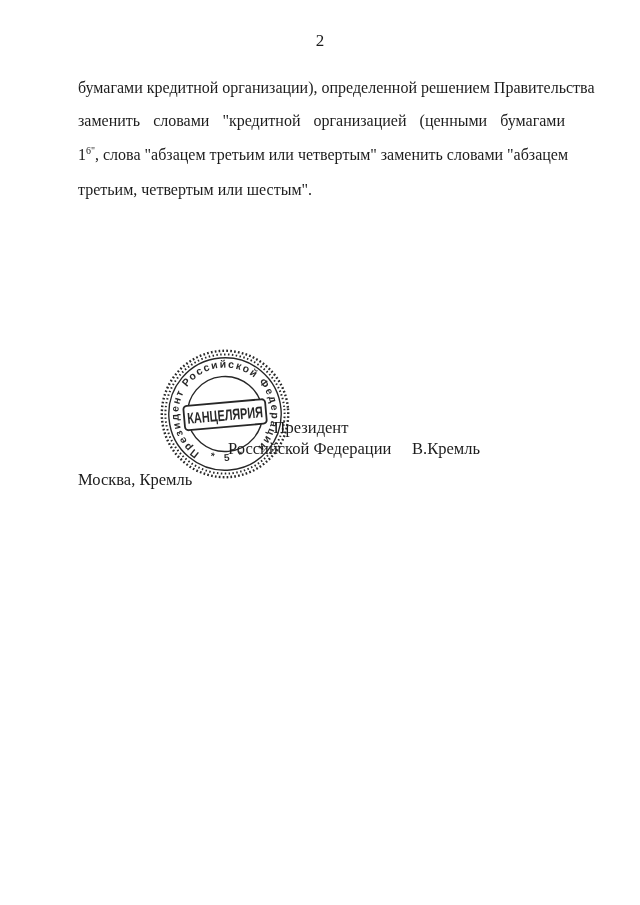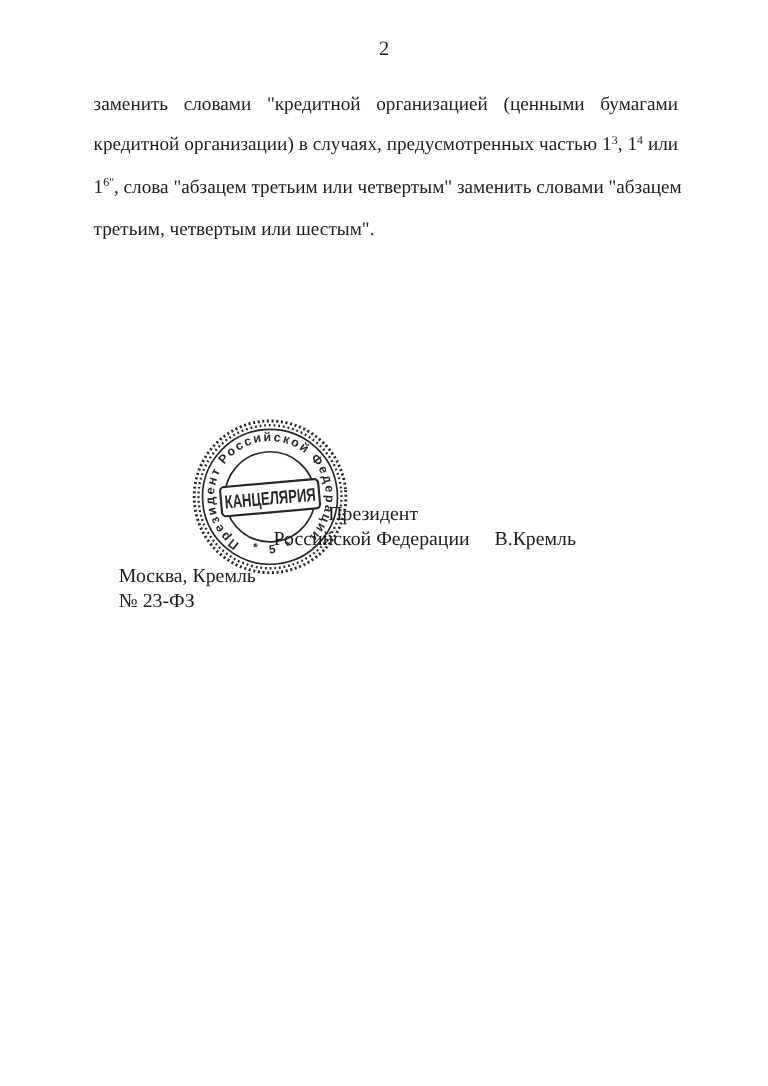--- a/index.html
+++ b/index.html
@@ -60,21 +60,20 @@
   .sig-line2 {
     display: flex;
     justify-content: space-between;
   }
   .issuance {
     position: absolute;
     left: 78px;
     top: 470px;
     font-size: 16.5px;
     line-height: 20.5px;
-    margin-left: 21px;
   }
   .stamp {
     position: absolute;
     left: 155px;
     top: 344px;
     width: 140px;
     height: 140px;
     opacity: 0.95;
   }
   .ring-text {
@@ -99,37 +98,36 @@
   }
 </style>
 </head>
 <body>
 
 <div class="page">
 
   <div class="page-number">2</div>
 
   <div class="law-paragraph">
+      <div class="line"><span>бумагами кредитной организации), определенной решением Правительства</span></div>
       <div class="line"><span>заменить словами "кредитной организацией (ценными бумагами</span></div>
-      <div class="line"><span>кредитной организации) в случаях, предусмотренных частью 1</span><span class="sup">3</span><span>, 1</span><span class="sup">4</span><span> или</span></div>
       <div class="line"><span>1</span><span class="sup">6"</span><span>, слова "абзацем третьим или четвертым" заменить словами "абзацем</span></div>
       <div class="line last"><span>третьим, четвертым или шестым".</span></div>
     </div>
 
   <div class="signature">
     <div class="sig-line1">Президент</div>
     <div class="sig-line2">
       <span>Российской Федерации</span>
       <span>В.Кремль</span>
     </div>
   </div>
 
   <div class="issuance">
     <div>Москва, Кремль</div>
-    <div>№ 23-ФЗ</div>
   </div>
 
   <svg class="stamp" viewBox="0 0 140 140">
     <g transform="rotate(-5 70 70)">
       <circle cx="70" cy="70" r="63.2" fill="none" stroke="#1c1c1c" stroke-width="2.4" stroke-dasharray="1.7 2.2"></circle>
       <circle cx="70" cy="70" r="59.6" fill="none" stroke="#1c1c1c" stroke-width="2" stroke-dasharray="1.5 2.4"></circle>
       <circle cx="70" cy="70" r="56.2" fill="none" stroke="#1c1c1c" stroke-width="1.4"></circle>
       <circle cx="70" cy="70" r="37.5" fill="none" stroke="#1c1c1c" stroke-width="1.4"></circle>
       <path id="ring-top-path" d="M 54.1,113.7 A 46.5,46.5 0 1 1 85.9,113.7" fill="none" stroke="none"></path>
       <path id="ring-bottom-path" d="M 43,108.5 A 47,47 0 0 0 97,108.5" fill="none" stroke="none"></path>

